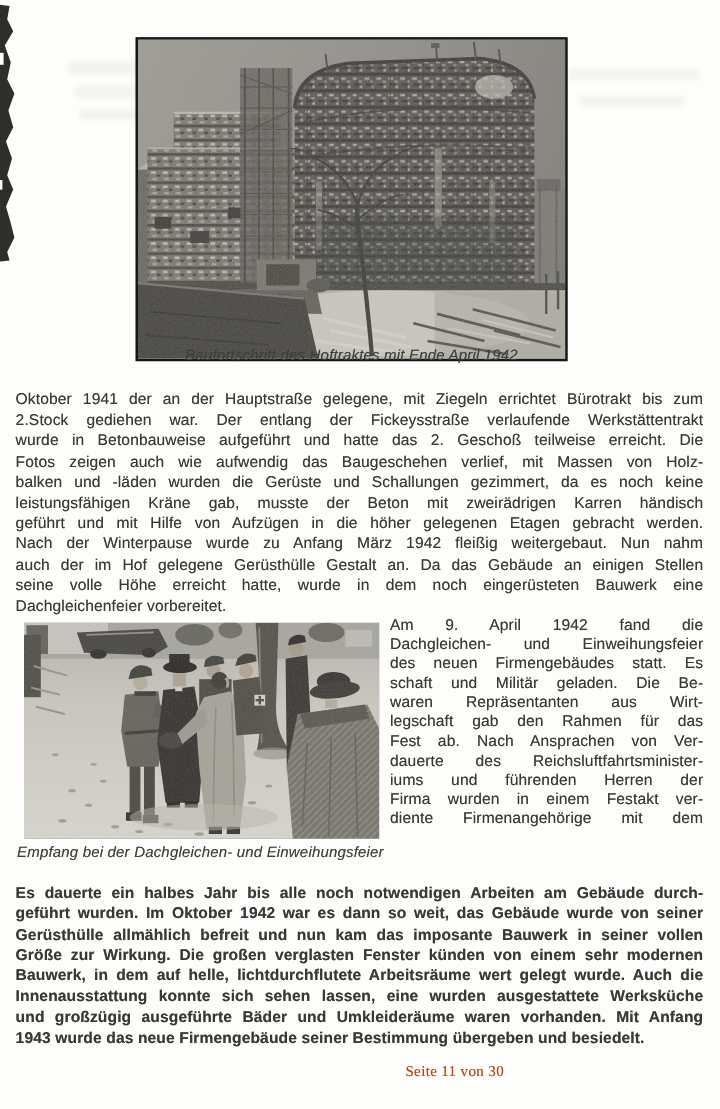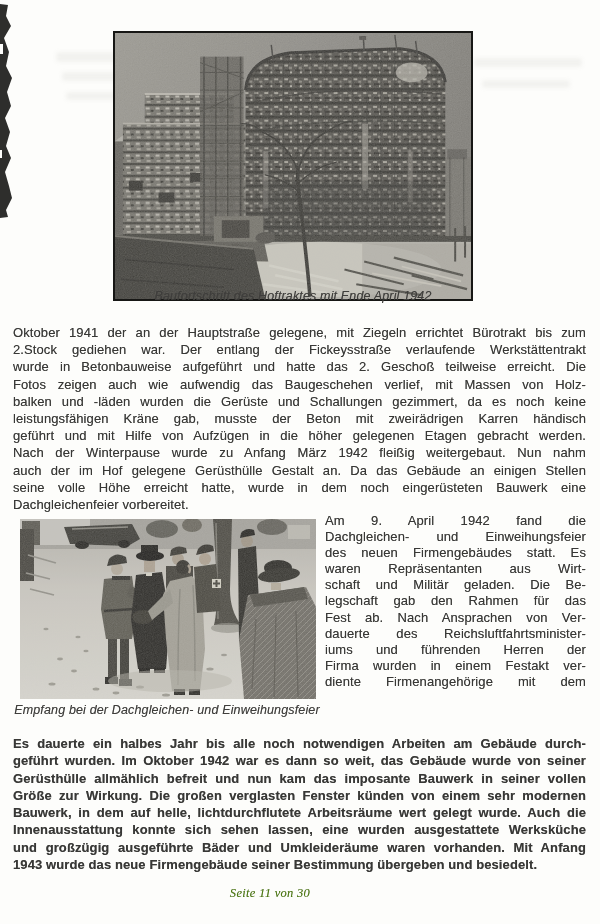--- a/index.html
+++ b/index.html
@@ -23,23 +23,23 @@
   
   .para{position:absolute;font-size:13px;letter-spacing:.1px;
     color:#383836;text-shadow:0 0 .55px rgba(58,58,56,.6);}
   .p1{left:13px;top:324px;width:573px;line-height:17.2px;}
   .p2{left:325px;top:513px;width:261px;line-height:16.1px;}
   .p3{left:13px;top:735px;width:573px;line-height:17.25px;font-weight:bold;}
   .tline{text-align:justify;text-align-last:justify;white-space:normal;}
   .tline.tlast{text-align-last:left;}
   
   .footer{
-    position:absolute;left:120px;top:886px;width:300px;text-align:center;
-    font-family:"Liberation Serif",serif;font-size:12.5px;color:#4d7c0f;
-    letter-spacing:.3px;text-shadow:0 0 .4px rgba(77,77,75,.5);font-style:italic;
+    position:absolute;left:120px;top:886px;width:300px;text-align:right;
+    font-family:"Liberation Serif",serif;font-size:12.5px;color:#c2410c;
+    letter-spacing:.3px;text-shadow:0 0 .4px rgba(77,77,75,.5);
   }
   
   .edge-artifact{position:absolute;left:0;top:0;}
   .ghost{position:absolute;background:rgba(130,130,125,.09);filter:blur(2px);border-radius:3px;}
 </style>
 </head>
 <body>
 
 <div class="page">
 
@@ -338,22 +338,22 @@
 
       <rect x="0" y="0" width="296" height="180" filter="url(#grain2)"></rect>
     </svg>
   </div>
   <div class="caption cap2">Empfang bei der Dachgleichen- und Einweihungsfeier</div>
 
   <div class="para p2">
       <div class="tline">Am 9. April 1942 fand die</div>
       <div class="tline">Dachgleichen- und Einweihungsfeier</div>
       <div class="tline">des neuen Firmengebäudes statt. Es</div>
+      <div class="tline">schaft und Militär geladen. Die Be-</div>
       <div class="tline">waren Repräsentanten aus Wirt-</div>
-      <div class="tline">schaft und Militär geladen. Die Be-</div>
       <div class="tline">legschaft gab den Rahmen für das</div>
       <div class="tline">Fest ab. Nach Ansprachen von Ver-</div>
       <div class="tline">dauerte des Reichsluftfahrtsminister-</div>
       <div class="tline">iums und führenden Herren der</div>
       <div class="tline">Firma wurden in einem Festakt ver-</div>
       <div class="tline">diente Firmenangehörige mit dem</div>
     </div>
 
   <div class="para p3">
       <div class="tline">Es dauerte ein halbes Jahr bis alle noch notwendigen Arbeiten am Gebäude durch-</div>

